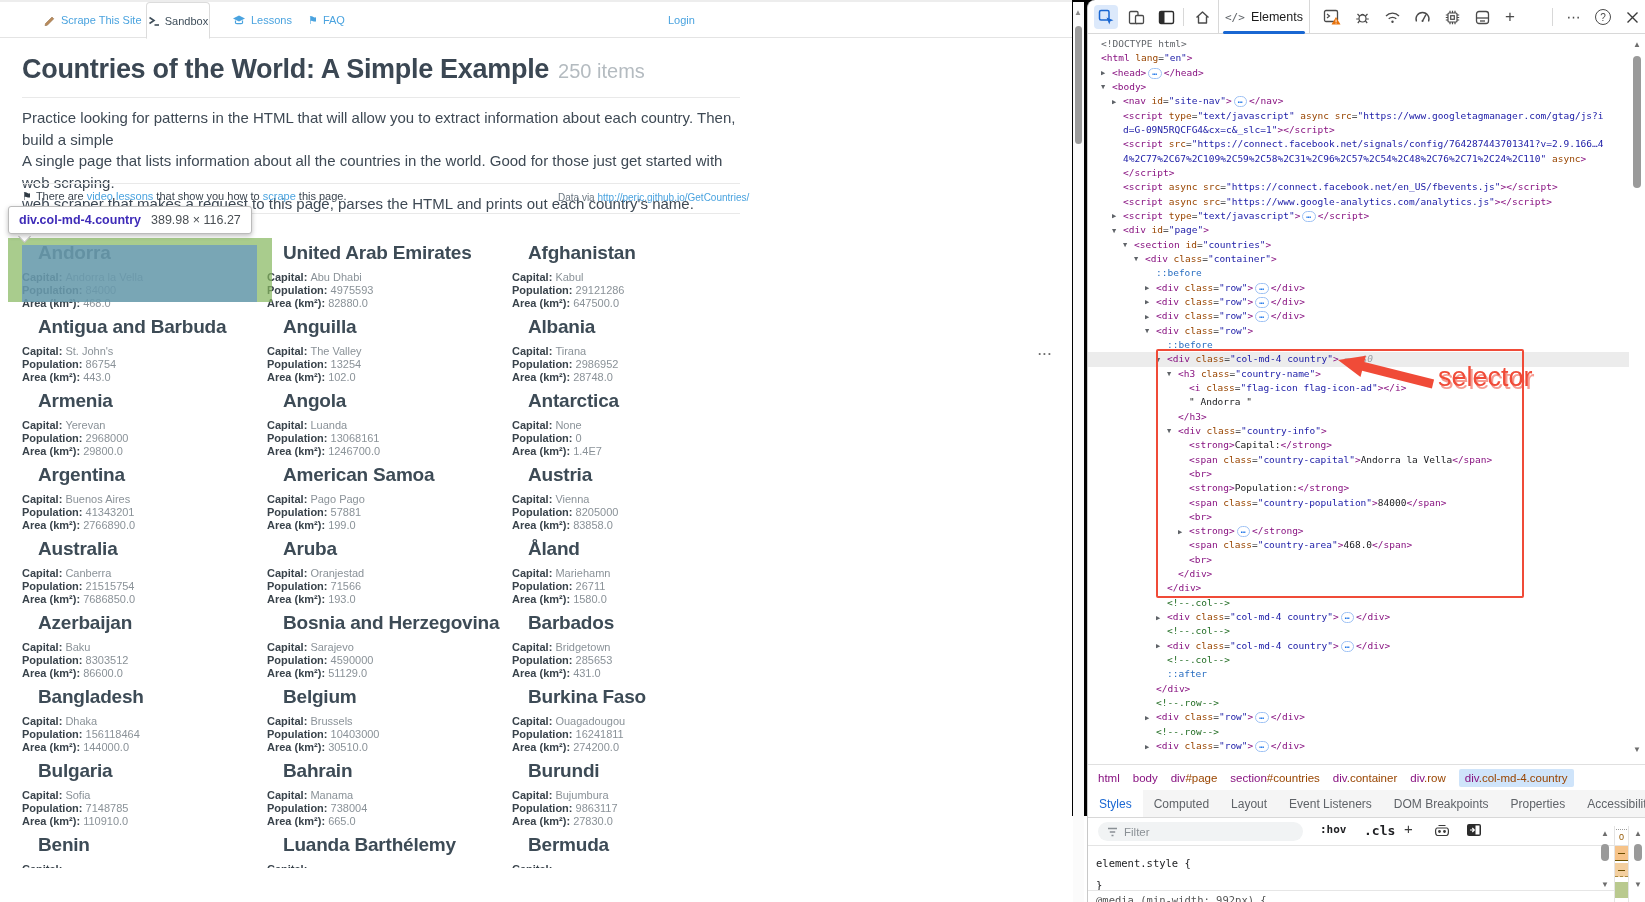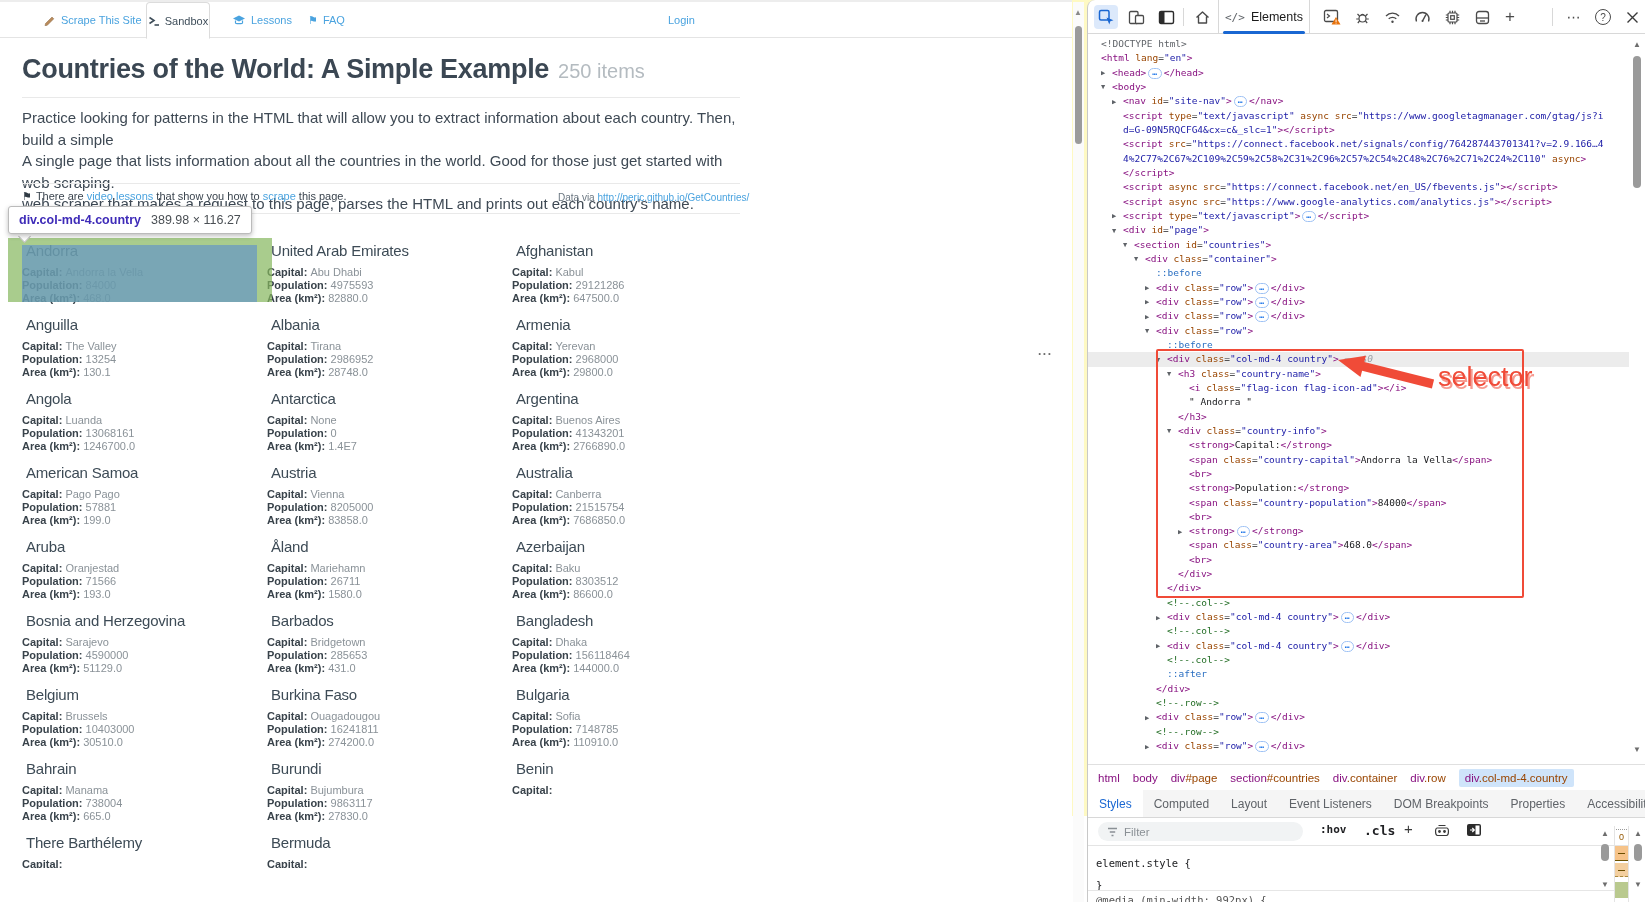--- a/index.html
+++ b/index.html
@@ -1,18 +1,18 @@
 <!DOCTYPE html>
 <html><head>
 <meta charset="utf-8">
 <style>
   * { box-sizing: border-box; margin:0; padding:0; }
   html,body { width:1645px; height:902px; overflow:hidden; background:#fff;
               font-family:"Liberation Sans", sans-serif; }
-  #stage { position:relative; width:1645px; height:816px; background:#fef9c3; }
+  #stage { position:relative; width:1645px; height:816px; background:#000000; }
 
   
   #page-area { position:absolute; left:0; top:0; width:1072px; height:902px; background:#fff; }
   #top-strip { position:absolute; left:0; top:0; width:1072px; height:2px; background:#ededed; }
   #site-nav { position:absolute; left:0; top:2px; width:1072px; height:36px; border-bottom:1px solid #e4e4e4; font-size:11px; }
   .nav-item { position:absolute; top:0; height:36px; display:flex; align-items:center; gap:5px; color:#4aa3df; cursor:pointer; }
   .nav-item svg { display:block; }
   #nav-scrape { left:44px; }
   #nav-sandbox { left:146px; width:64px; justify-content:center; color:#3f4e5a;
                  border:1px solid #dcdcdc; border-bottom:1px solid #fff; border-radius:4px 4px 0 0;
@@ -28,21 +28,21 @@
   #hr1 { top:97px; } #hr2 { top:183px; } #hr3 { top:213px; }
   #intro { position:absolute; left:22px; top:107px; width:730px; font-size:15px; color:#3e4954; line-height:21.5px; }
   #hint-row { position:absolute; left:22px; top:190px; font-size:11px; color:#3a444e; white-space:nowrap; }
   #hint-row .flag-glyph { color:#2f3a44; margin-right:4px; }
   #hint-row a { color:#4aa3df; text-decoration:none; }
   #data-via { position:absolute; left:558px; top:192px; width:184px; text-align:right; font-size:10px; color:#6a7680; white-space:nowrap; }
   #data-via a { color:#4aa3df; text-decoration:none; }
 
   #country-grid-clip { position:absolute; left:0; top:240px; width:780px; height:628px; overflow:hidden; }
   #country-grid { position:absolute; left:22px; top:0; display:grid; grid-template-columns:245px 245px 245px; grid-auto-rows:74px; }
-  .country-card h3 { font-size:15px; font-weight:400; color:#3d4b56; margin:2px 0 7px 4px; letter-spacing:-0.2px; }
+  .country-card h3 { font-size:19px; font-weight:700; color:#3d4b56; margin:2px 0 7px 16px; letter-spacing:-0.2px; }
   .country-card .info { font-size:11px; line-height:13.2px; }
   .country-card .lbl { font-weight:700; color:#39434b; }
   .country-card .val { color:#8a9298; }
 
   
   #hl-padding { position:absolute; left:8px; top:238px; width:264px; height:64px; background:rgba(132,182,92,0.70); z-index:4; pointer-events:none; }
   #hl-content { position:absolute; left:22px; top:245px; width:235px; height:57px; background:rgba(92,142,206,0.62); z-index:5; pointer-events:none; }
 
   
   #inspect-tooltip { position:absolute; left:8px; top:206px; height:28px; background:#fff; border:1px solid #bbb; border-radius:3px;
@@ -218,24 +218,30 @@
             <div class="info"><span class="lbl">Population: </span><span class="val">4975593</span></div>
             <div class="info"><span class="lbl">Area (km²): </span><span class="val">82880.0</span></div>
           </div>
           <div class="country-card">
             <h3>Afghanistan</h3>
             <div class="info"><span class="lbl">Capital: </span><span class="val">Kabul</span></div>
             <div class="info"><span class="lbl">Population: </span><span class="val">29121286</span></div>
             <div class="info"><span class="lbl">Area (km²): </span><span class="val">647500.0</span></div>
           </div>
           <div class="country-card">
+            <h3>Antigua and Barbuda</h3>
+            <div class="info"><span class="lbl">Capital: </span><span class="val">St. John's</span></div>
+            <div class="info"><span class="lbl">Population: </span><span class="val">86754</span></div>
+            <div class="info"><span class="lbl">Area (km²): </span><span class="val">443.0</span></div>
+          </div>
+          <div class="country-card">
             <h3>Anguilla</h3>
             <div class="info"><span class="lbl">Capital: </span><span class="val">The Valley</span></div>
             <div class="info"><span class="lbl">Population: </span><span class="val">13254</span></div>
-            <div class="info"><span class="lbl">Area (km²): </span><span class="val">130.1</span></div>
+            <div class="info"><span class="lbl">Area (km²): </span><span class="val">102.0</span></div>
           </div>
           <div class="country-card">
             <h3>Albania</h3>
             <div class="info"><span class="lbl">Capital: </span><span class="val">Tirana</span></div>
             <div class="info"><span class="lbl">Population: </span><span class="val">2986952</span></div>
             <div class="info"><span class="lbl">Area (km²): </span><span class="val">28748.0</span></div>
           </div>
           <div class="country-card">
             <h3>Armenia</h3>
             <div class="info"><span class="lbl">Capital: </span><span class="val">Yerevan</span></div>
@@ -342,21 +348,21 @@
             <h3>Burundi</h3>
             <div class="info"><span class="lbl">Capital: </span><span class="val">Bujumbura</span></div>
             <div class="info"><span class="lbl">Population: </span><span class="val">9863117</span></div>
             <div class="info"><span class="lbl">Area (km²): </span><span class="val">27830.0</span></div>
           </div>
           <div class="country-card">
             <h3>Benin</h3>
             <div class="info"><span class="lbl">Capital: </span><span class="val"></span></div>
           </div>
           <div class="country-card">
-            <h3>There Barthélemy</h3>
+            <h3>Luanda Barthélemy</h3>
             <div class="info"><span class="lbl">Capital: </span><span class="val"></span></div>
           </div>
           <div class="country-card">
             <h3>Bermuda</h3>
             <div class="info"><span class="lbl">Capital: </span><span class="val"></span></div>
           </div>
         </div>
     </div>
   </div>
 

